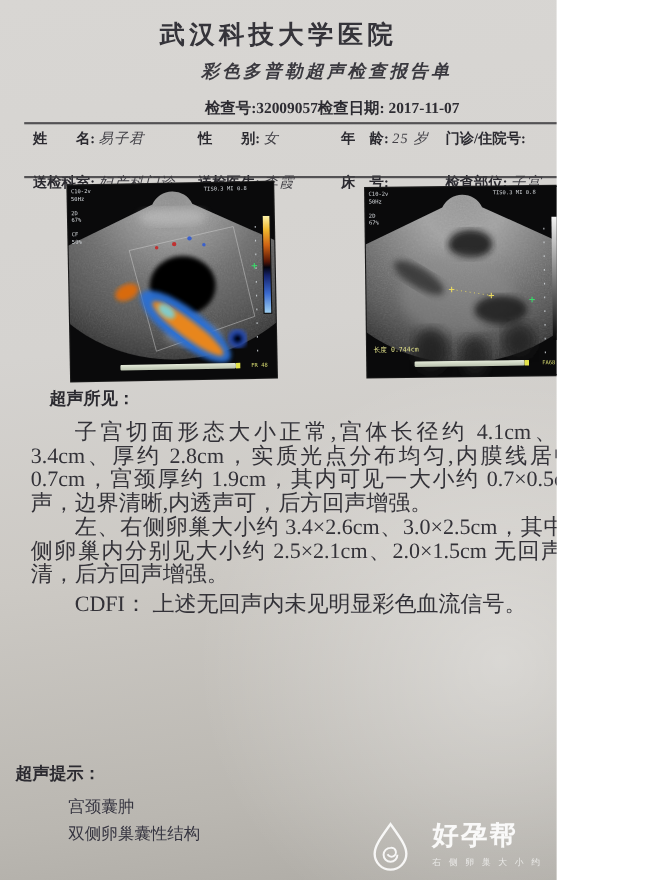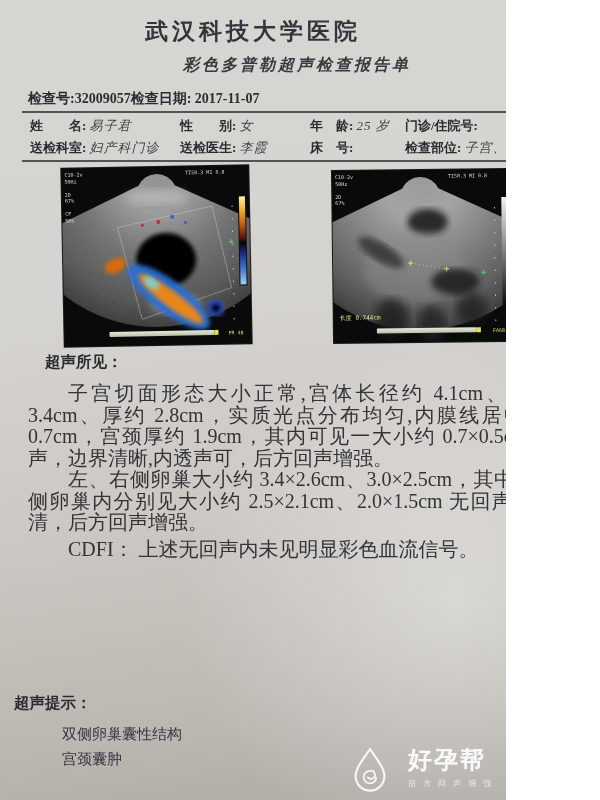--- a/index.html
+++ b/index.html
@@ -9,29 +9,29 @@
     background:
       radial-gradient(130% 80% at 90% 75%, rgba(255,255,255,0.38), rgba(255,255,255,0) 42%),
       linear-gradient(173deg, #d8d6d3 0%, #d5d3d0 38%, #ccc9c4 62%, #bab7b1 88%, #aeaba5 100%);
     color:#2e2d33;
   }
   .abs { position:absolute; }
 
   
   .title { top:16px; left:0; width:100%; text-align:center; font-size:23px; font-weight:700; letter-spacing:4px; color:#35343a; }
   .subtitle { top:55px; left:0; width:100%; text-align:center; font-size:16px; font-weight:700; font-style:italic; letter-spacing:3px; color:#3a393f;margin-left:44px; }
-  .meta { top:90px; left:28px; width:548px; display:flex; justify-content:flex-start; font-size:14px; font-weight:700; }
+  .meta { top:90px; left:28px; width:548px; display:flex; justify-content:center; font-size:14px; font-weight:700; }
   .rule { left:22px; width:556px; height:1.6px; background:#3c3b3e; opacity:.85; }
   .rule1 { top:111px; }
   .rule2 { top:160px; }
 
   
   .inforow { left:30px; width:552px; display:grid; grid-template-columns:150px 130px 95px auto; font-size:13px; }
   .row1 { top:117px; }
-  .row2 { top:139px; }
+  .row2 { top:157px; }
   .inforow .cell { white-space:nowrap; }
   .lbl { font-weight:700; color:#2b2a30; }
   .val { font-style:italic; color:#403f45; letter-spacing:1px; }
 
   
   .us { background:#0a0a0b; box-shadow:0 0 0 1px #1a1a1a; overflow:hidden; }
   .us-left  { top:167px; left:63px;  width:187px; height:178px; transform:rotate(-1.1deg); }
   .us-right { top:170px; left:333px; width:179px; height:172px; transform:rotate(-0.7deg); }
   .us svg { position:absolute; top:0; left:0; }
   .machine { position:absolute; top:3px; left:3px; font-family:"DejaVu Sans Mono",monospace; font-size:5px; line-height:6.5px; color:#d9dde1; white-space:pre-line; }
@@ -203,28 +203,28 @@
 
   <div class="abs findings">
     <div class="sec-head">超声所见：</div>
     <p class="para">子宫切面形态大小正常,宫体长径约 4.1cm、宽径约 3.4cm、厚约 2.8cm，实质光点分布均匀,内膜线居中,厚约 0.7cm，宫颈厚约 1.9cm，其内可见一大小约 0.7×0.5cm 无回声，边界清晰,内透声可，后方回声增强。</p>
     <p class="para">左、右侧卵巢大小约 3.4×2.6cm、3.0×2.5cm，其中左、右侧卵巢内分别见大小约 2.5×2.1cm、2.0×1.5cm 无回声，边界清，后方回声增强。</p>
     <p class="para cdfi">CDFI： 上述无回声内未见明显彩色血流信号。</p>
   </div>
 
   <div class="abs impression">
     <div class="sec-head">超声提示：</div>
+    <div class="item">宫颈囊肿</div>
     <div class="item">双侧卵巢囊性结构</div>
-    <div class="item">宫颈囊肿</div>
   </div>
 
   <div class="abs watermark">
     <svg width="36" height="46" viewBox="0 0 40 50">
       <path d="M20 3 C10 17 4 25 4 33 a16 16 0 0 0 32 0 C36 25 30 17 20 3 Z" fill="none" stroke="rgba(255,255,255,0.88)" stroke-width="2.4"></path>
       <path d="M27 34 a7 7 0 1 1 -7 -7 a4.5 4.5 0 1 1 -3 6.5" fill="none" stroke="rgba(255,255,255,0.88)" stroke-width="2"></path>
     </svg>
     <div class="wm-text">
       <span class="wm-brand">好孕帮</span>
-      <span class="wm-tag">后方回声增强</span>
+      <span class="wm-tag">右侧卵巢大小约</span>
     </div>
   </div>
 
 </div>
 
 </body></html>

